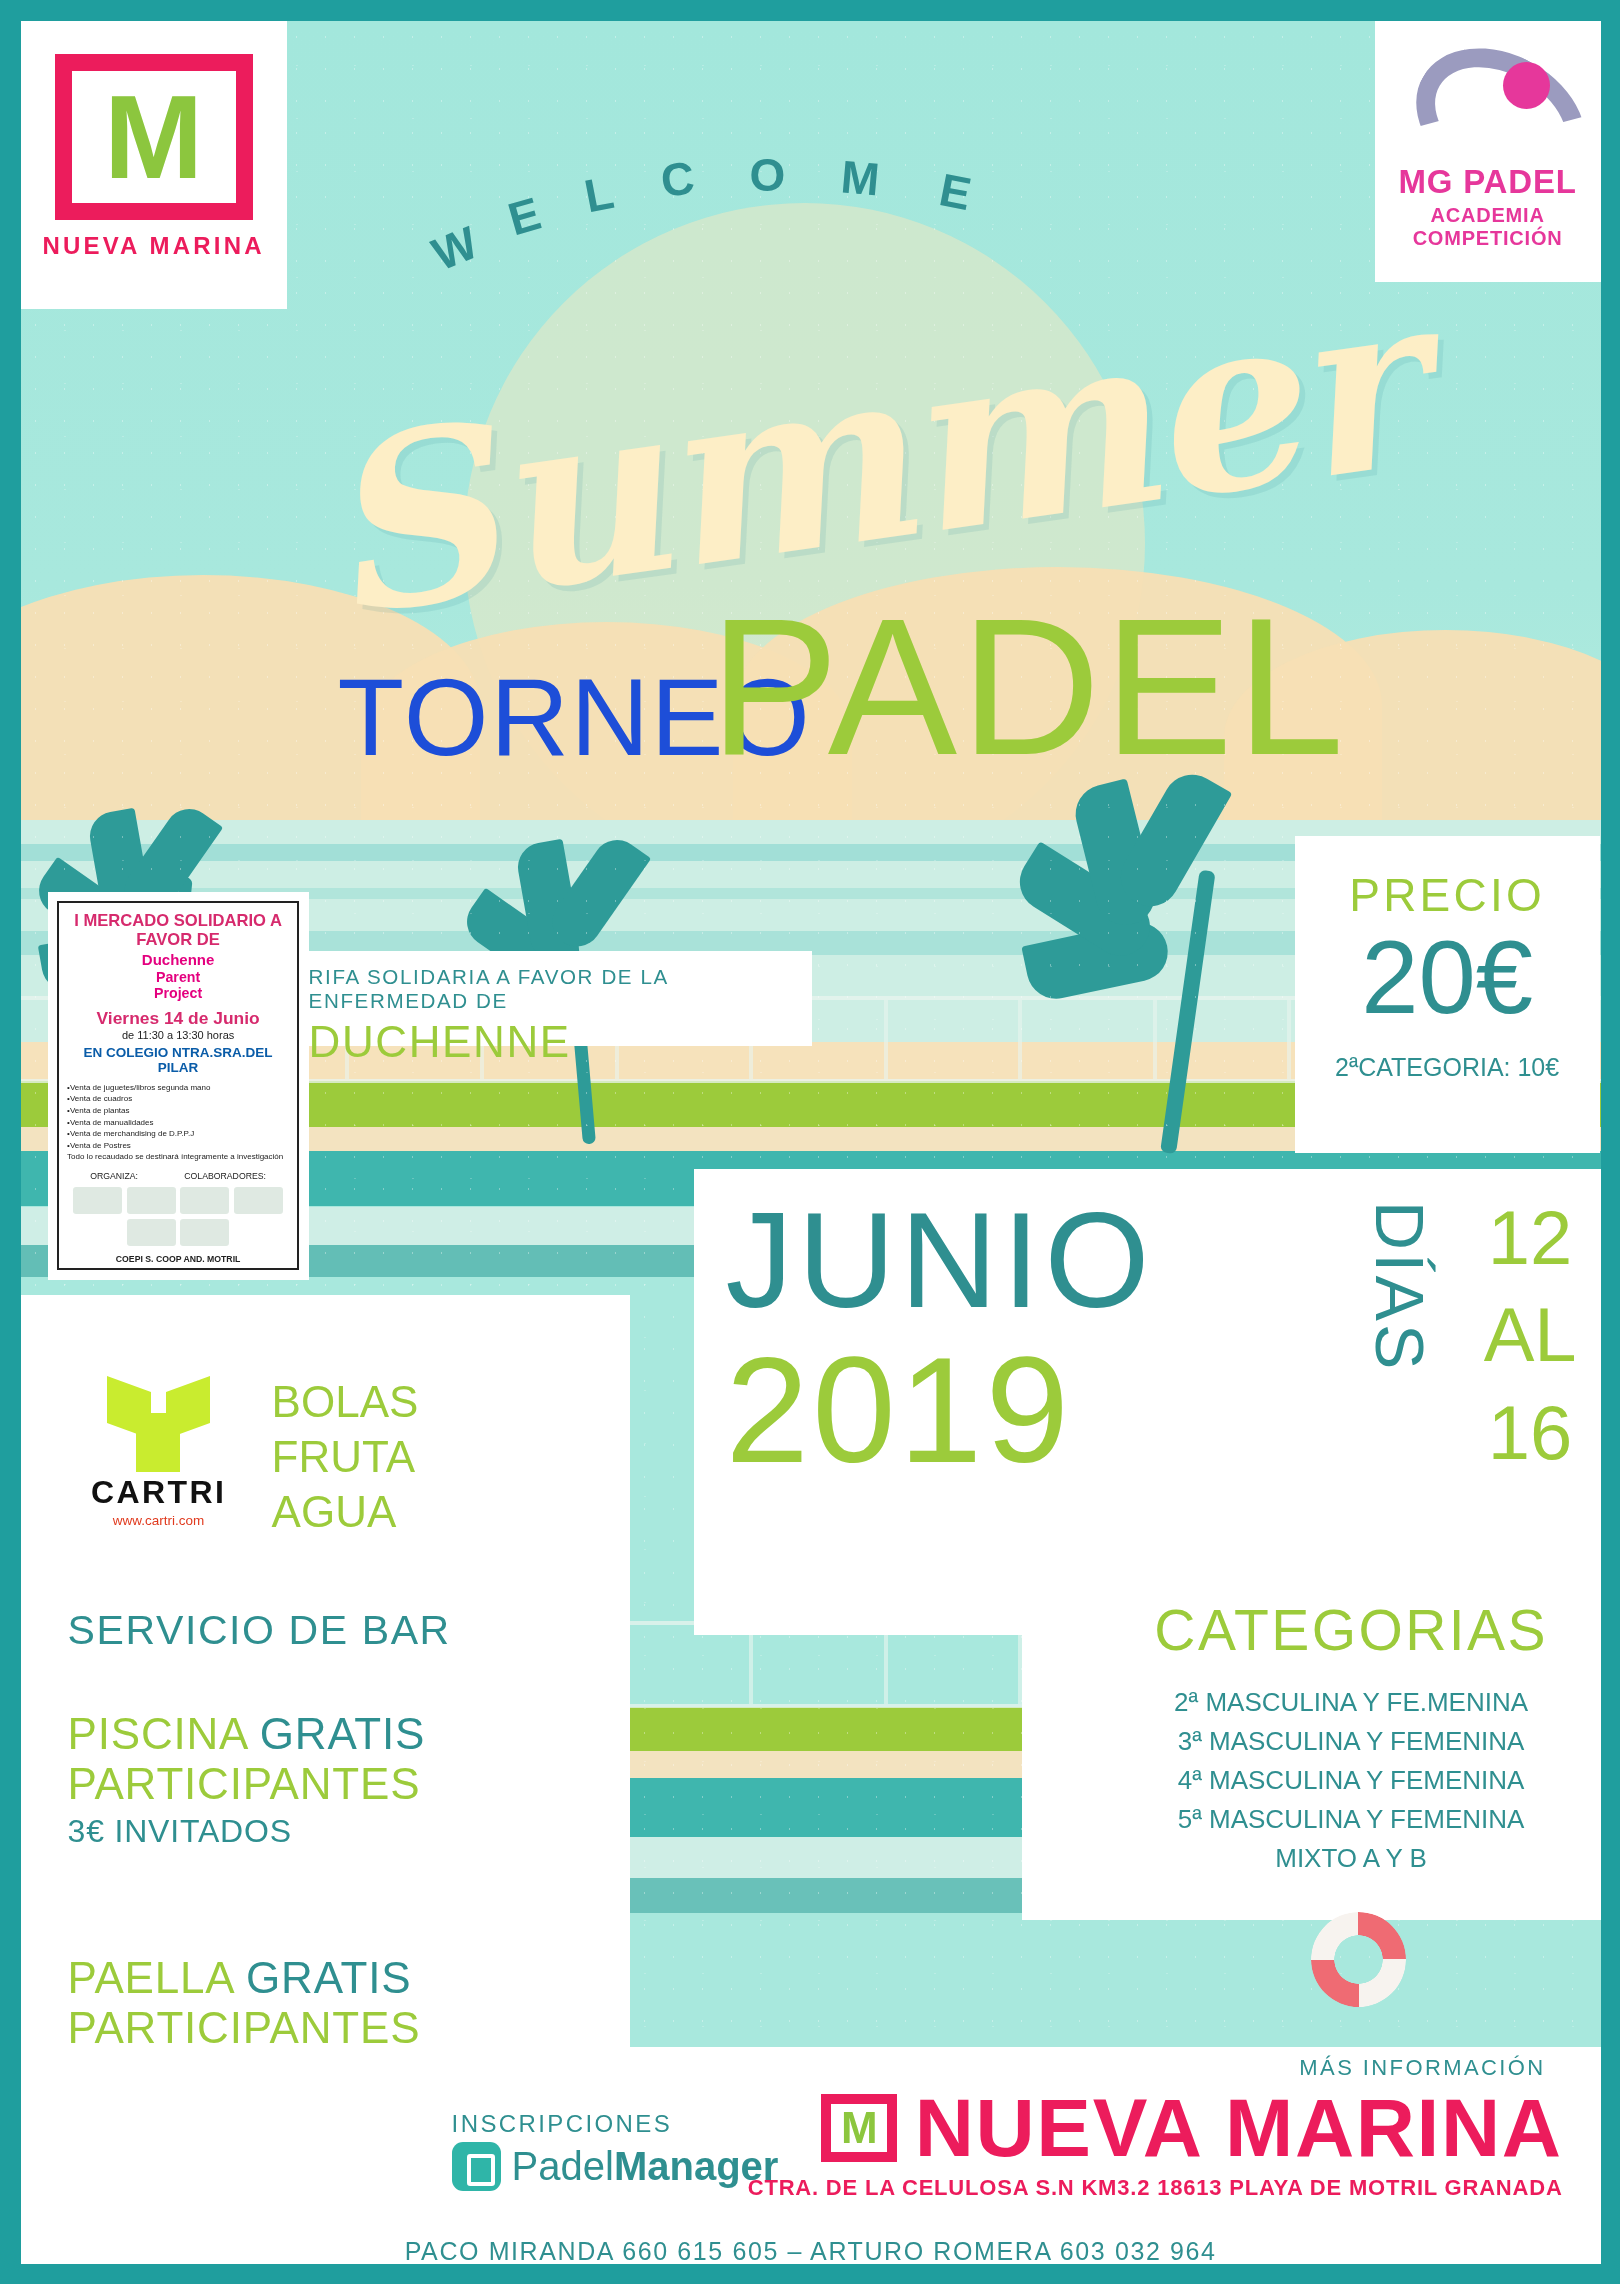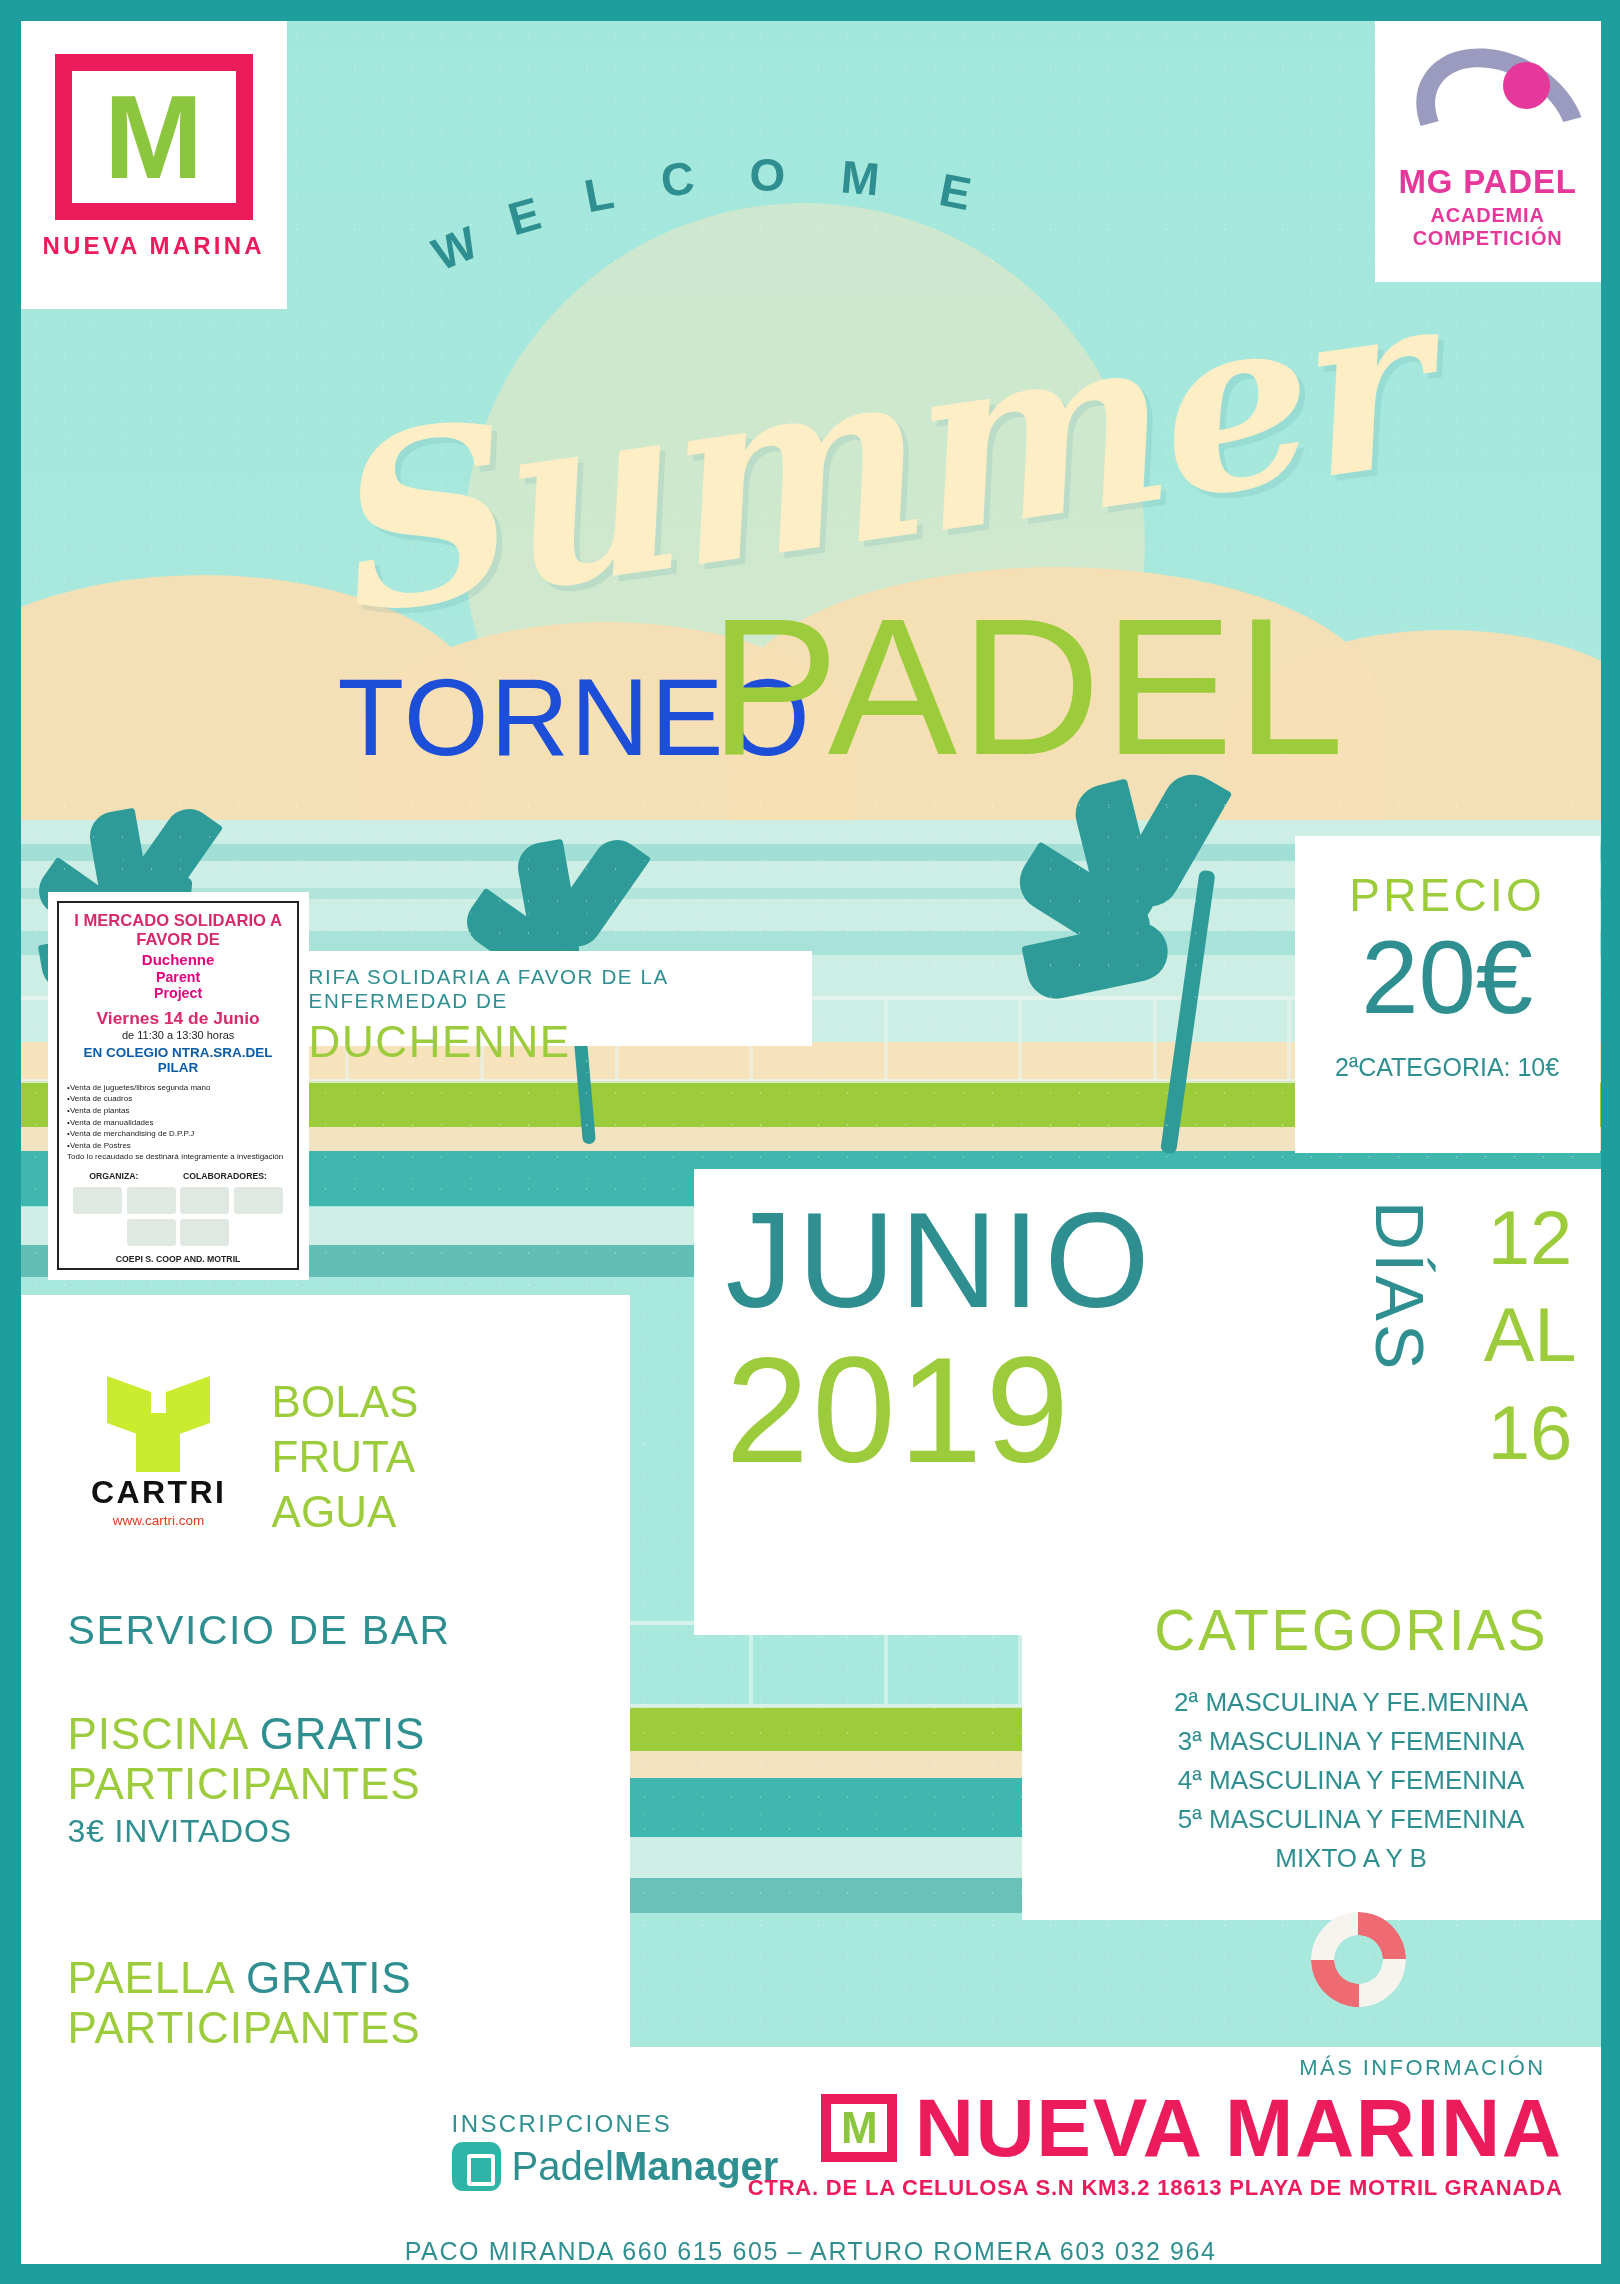--- a/index.html
+++ b/index.html
@@ -280,21 +280,21 @@
     text-align: center;
     overflow: hidden;
   }
   .flyer-t1 { color:#d62a6d; font-size:16.6px; font-weight:bold; line-height:1.15; }
   .flyer-duch { color:#e4007f; font-size:15px; font-weight:bold; margin-top:1.6px;}
   .flyer-duch span { display:block; color:#e4007f; font-size:14.2px;}
   .flyer-date { color:#d62a6d; font-size:17.4px; font-weight:bold; margin-top:6.3px;}
   .flyer-hour { color:#222; font-size:11px; }
   .flyer-place{ color:#0a5ca8; font-size:13.5px; font-weight:bold; margin-top:4.7px;}
   .flyer-list { color:#222; font-size:8px; text-align:left; margin-top:6.3px; line-height:1.45;}
-  .flyer-org  { color:#222; font-size:8.7px; font-weight:bold; margin-top:8px; display:flex; justify-content:space-around;}
+  .flyer-org  { color:#222; font-size:8.7px; font-weight:normal; margin-top:8px; display:flex; justify-content:space-around;}
   .flyer-badges{ display:flex; flex-wrap:wrap; justify-content:center; gap:4.7px; margin-top:6.3px;}
   .flyer-badges div{ width:49px; height:27px; background:#dfe9e2; border-radius:3.2px;}
   .flyer-foot { color:#222; font-size:8.7px; font-weight:bold; margin-top:8px;text-align:center;}
 
   
   .panel { position: absolute; background: #ffffff; }
   .panel-precio { left: 1274px; top: 815px; width: 305px; height: 317px; }
   .panel-fecha  { left: 673px; top: 1148px; width: 907px; height: 466px; }
   .panel-left   { left: 0; top: 1274px; width: 609px; height: 969px; }
   .panel-cat    { left: 1001px; top: 1551px; width: 579px; height: 348px; padding-left: 40px; }

